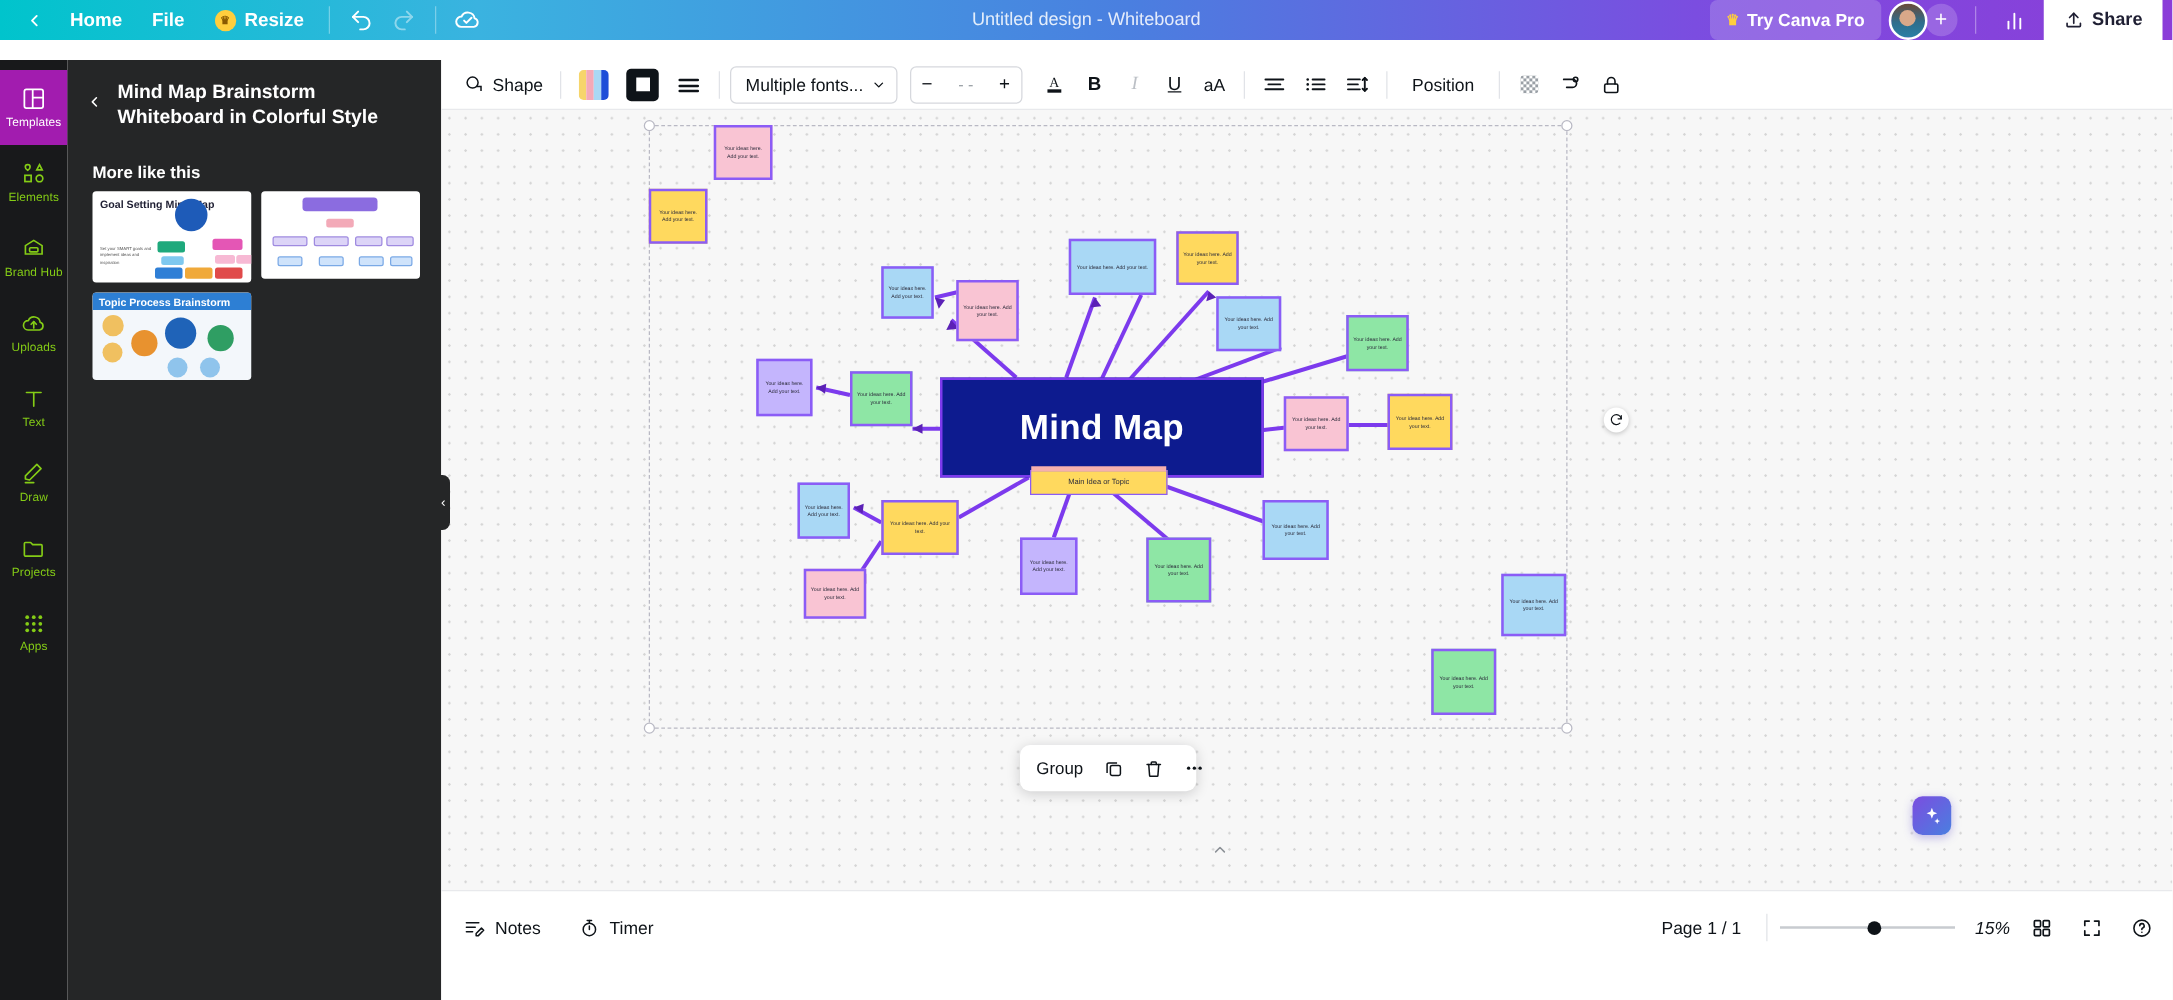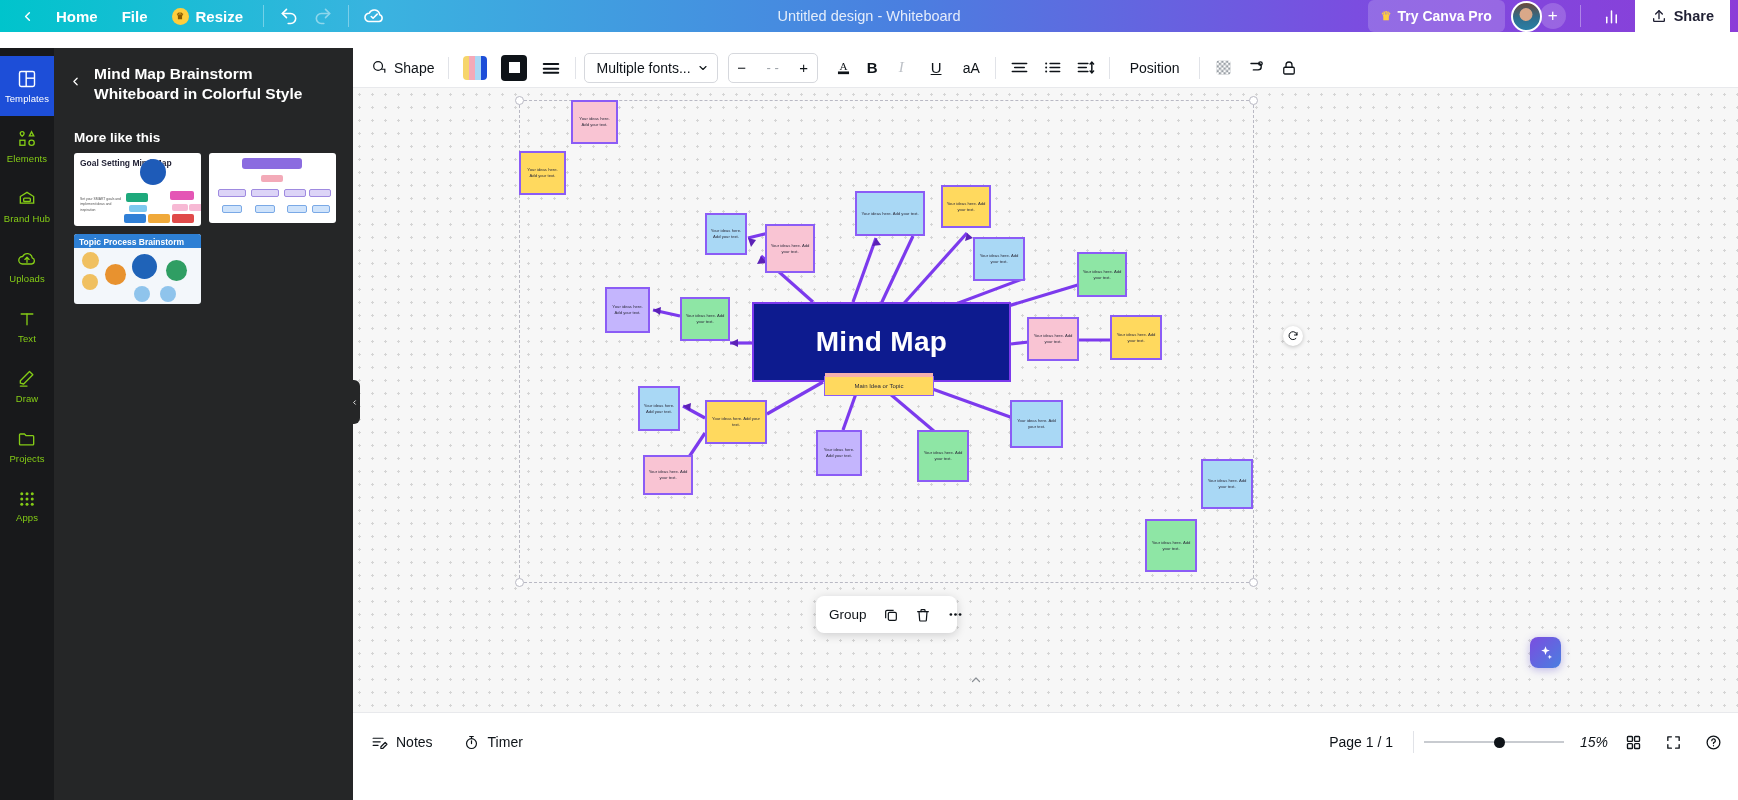--- a/index.html
+++ b/index.html
@@ -63,21 +63,21 @@
   #rail{
     position:absolute; left:0; top:48px; width:54px; height:752px;
     background:#18191b; display:flex; flex-direction:column; align-items:center;
     padding-top:8px;
   }
   .rail-item{
     width:54px; height:60px; display:flex; flex-direction:column;
     align-items:center; justify-content:center; gap:4px;
     color:#84cc16; cursor:pointer;
   }
-  .rail-item.active{ background:#1d4ed8; color:#fff; }
+  .rail-item.active{ background:#a21caf; color:#fff; }
   .rail-label{ font-size:9.5px; letter-spacing:.1px; }
 
   
   #panel{
     position:absolute; left:54px; top:48px; width:299px; height:752px;
     background:#252627; color:#fff; overflow:hidden;
   }
   #panel-head{ display:flex; align-items:flex-start; gap:6px; padding:16px 14px 6px 8px; }
   #panel-back{
     width:26px;height:26px;display:flex;align-items:center;justify-content:center;
@@ -118,21 +118,21 @@
   }
 
   
   #toolbar{
     position:absolute; left:353px; top:48px; width:1385px; height:40px;
     background:#fff; border-bottom:1px solid #e8e9ec;
     display:flex; align-items:center; gap:2px; padding-left:12px;
   }
   .tool{
     height:30px; min-width:30px; padding:0 6px; border-radius:5px;
-    display:flex;align-items:center;justify-content:flex-start;gap:6px;
+    display:flex;align-items:center;justify-content:center;gap:6px;
     cursor:pointer; color:#0e1318; font-size:14px;
   }
   .tool.dis{ color:#bcc0c6; }
   .tool-sep{ width:1px;height:22px;background:#e1e3e8;margin:0 6px; }
   #color-swatch{
     width:24px;height:24px;border-radius:4px;overflow:hidden;display:flex;cursor:pointer;
   }
   #color-swatch i{ flex:1; height:100%; display:block; }
   #shape-swatch{
     width:26px;height:26px;background:#0e1318;border-radius:4px;cursor:pointer;

